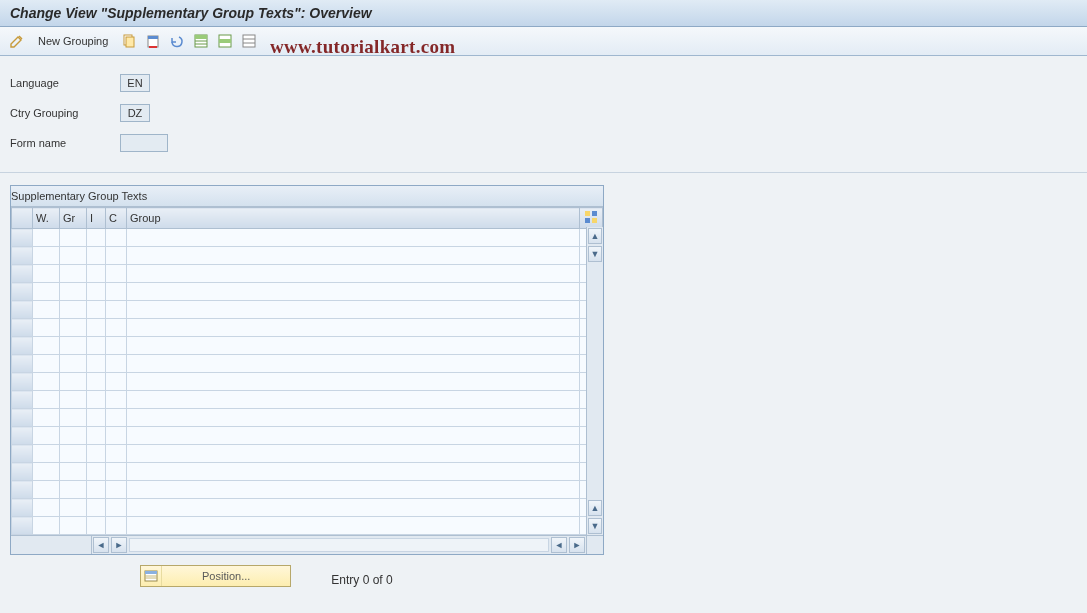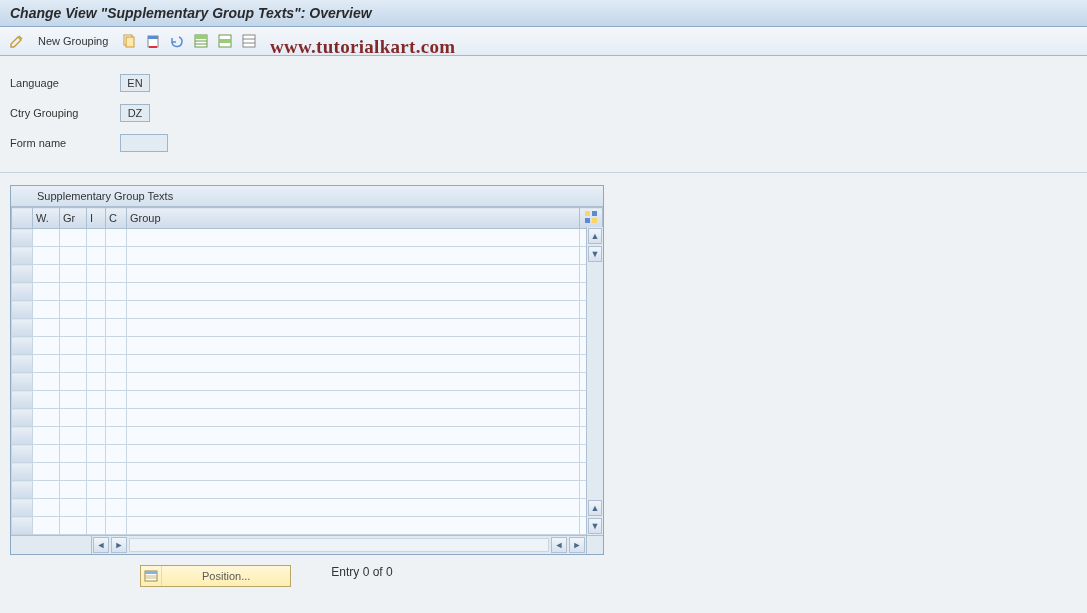--- a/index.html
+++ b/index.html
@@ -23,21 +23,21 @@
 .field-row{display:flex;align-items:center;margin:12px 0}
 .field-label{width:110px;font-size:11px;color:#333}
 .field-value{border:1px solid #9fb5c9;background:#e3ebf2;height:16px;min-width:22px;padding:0 3px;font-size:11px;line-height:16px;text-align:center}
 .field-value.empty{min-width:40px;background:#e3ebf2}
 
 
 .content{background:#eef2f5;padding:12px 10px 4px 10px;height:480px;box-sizing:border-box}
 
 
 .panel{width:592px;border:1px solid #8ea9c5;background:#dce6f0}
-.panel-title{background:linear-gradient(#e8eff7,#d4e1ee);border-bottom:1px solid #aebfd1;padding:4px 26px;font-size:11px}
+.panel-title{background:linear-gradient(#e8eff7,#d4e1ee);border-bottom:1px solid #aebfd1;padding:4px 0;font-size:11px}
 .grid-wrap{position:relative}
 .grid{width:100%;border-collapse:collapse;table-layout:fixed}
 .grid th{background:linear-gradient(#e9eff6,#cedbea);border:1px solid #aebfd1;font-weight:normal;font-size:11px;padding:2px 3px;text-align:left;height:16px;white-space:nowrap;overflow:hidden}
 .grid th.sel{width:14px}
 .grid th.w{width:20px}
 .grid th.gr{width:20px}
 .grid th.i{width:12px}
 .grid th.c{width:14px}
 .grid th.line{}
 .grid th.cfg{width:16px;text-align:center}
@@ -48,21 +48,21 @@
 .vscroll .track{flex:1}
 .vscroll.flex{display:flex;flex-direction:column}
 .hscroll-row{display:flex;align-items:center;background:#e1e9f1;border-top:1px solid #aebfd1;height:18px}
 .hscroll-row .gap{width:80px;border-right:1px solid #aebfd1;height:100%}
 .hscroll-row .hs{flex:1;display:flex;align-items:center}
 .hscroll-row .arrow{width:14px;height:14px;display:flex;align-items:center;justify-content:center;font-size:9px;color:#4a6a8a;background:linear-gradient(#f0f5fa,#d7e2ee);border:1px solid #aebfd1;margin:1px;cursor:pointer}
 .hscroll-row .track{flex:1;height:12px;background:#eef3f8;border:1px solid #c8d5e3;margin:0 1px}
 .hscroll-row .corner{width:16px;height:100%;border-left:1px solid #aebfd1}
 
 
-.footer{display:flex;align-items:flex-start;gap:40px;padding:10px 0 0 130px}
+.footer{display:flex;align-items:flex-end;gap:40px;padding:10px 0 0 130px}
 .pos-btn{display:flex;align-items:center;border:1px solid #b7a86a;background:linear-gradient(#fff7d9,#fdeeb0);height:20px;cursor:pointer}
 .pos-btn .ic{width:20px;height:100%;display:flex;align-items:center;justify-content:center;border-right:1px solid #e8dca0}
 .pos-btn .lbl{padding:0 40px;font-size:11px;color:#5a5a5a}
 .entry-txt{font-size:12px;color:#333}
 
 
 .cfg-ic{display:inline-block;width:12px;height:12px;background:
   linear-gradient(#f7d66b,#f7d66b) 0 0/5px 5px no-repeat,
   linear-gradient(#5b8bd0,#5b8bd0) 7px 0/5px 5px no-repeat,
   linear-gradient(#5b8bd0,#5b8bd0) 0 7px/5px 5px no-repeat,

